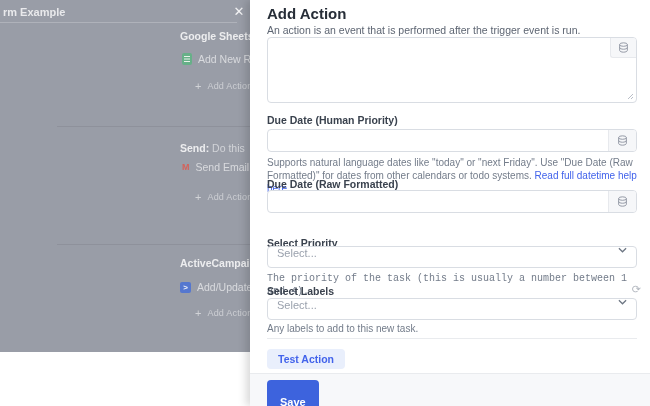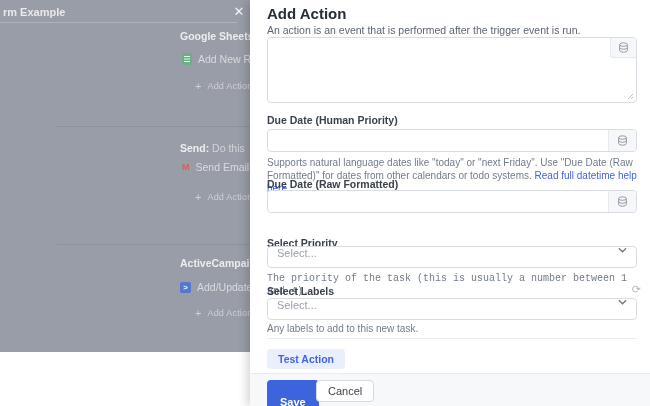--- a/index.html
+++ b/index.html
@@ -238,15 +238,14 @@
     </svg>
   </div>
   <div class="f-help" style="top:322px;">Any labels to add to this new task.</div>
 
   <div class="panel-divider"></div>
 
   <button class="test-btn">Test Action</button>
 
   <div class="footer">
     <button class="save-btn">Save</button>
-    <button class="cancel-btn">Cancel</button>
   </div>
 </div>
 
 </body></html>

